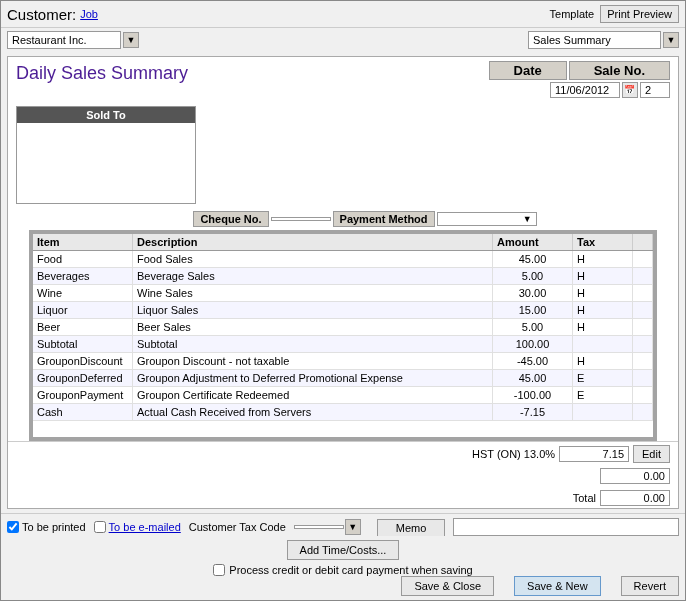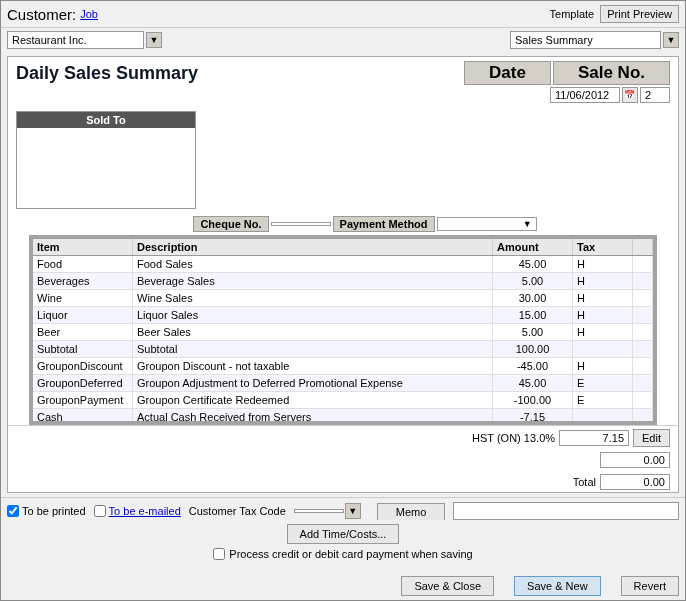--- a/index.html
+++ b/index.html
@@ -66,21 +66,21 @@
     .customer-dropdown {
       display: flex;
       align-items: center;
       gap: 2px;
     }
     .dropdown-box {
       background: white;
       border: 1px solid #999;
       padding: 2px 4px;
       font-size: 11px;
-      width: 137px;
+      width: 114px;
       display: flex;
       align-items: center;
       justify-content: space-between;
     }
     .dropdown-arrow {
       width: 16px;
       height: 16px;
       background: #d4d0c8;
       border: 1px solid #999;
       display: flex;
@@ -92,21 +92,21 @@
     .template-dropdown {
       display: flex;
       align-items: center;
       gap: 2px;
     }
     .template-box {
       background: white;
       border: 1px solid #999;
       padding: 2px 4px;
       font-size: 11px;
-      width: 151px;
+      width: 133px;
       display: flex;
       align-items: center;
       justify-content: space-between;
     }
     .content-area {
       flex: 1;
       background: white;
       margin: 4px 6px;
       border: 1px solid #aaa;
       display: flex;
@@ -115,22 +115,22 @@
     }
     .form-header {
       padding: 4px 8px;
       display: flex;
       justify-content: space-between;
       align-items: flex-start;
       background: white;
     }
     .form-title {
       font-size: 18px;
-      font-weight: bold;
-      color: #0f172a;
+      font-weight: normal;
+      color: #4c1d95;
       margin-top: 2px;
     }
     .date-saleno {
       display: flex;
       flex-direction: column;
       align-items: flex-end;
       gap: 2px;
     }
     .date-saleno-header {
       display: flex;
@@ -138,21 +138,21 @@
     }
     .date-saleno-values {
       display: flex;
       gap: 2px;
       align-items: center;
     }
     .field-header {
       background: #d4d0c8;
       border: 1px solid #999;
       padding: 1px 24px;
-      font-size: 17px;
+      font-size: 13px;
       font-weight: bold;
       min-width: 70px;
       text-align: center;
     }
     .field-value {
       background: white;
       border: 1px solid #999;
       padding: 1px 4px;
       font-size: 11px;
       min-width: 70px;
@@ -397,21 +397,21 @@
       padding: 3px 12px;
       font-size: 11px;
       cursor: pointer;
       text-align: right;
     }
     .bottom-row3 {
       display: flex;
       align-items: center;
       justify-content: center;
       gap: 4px;
-      margin-bottom: 16px;
+      margin-bottom: 0;
     }
     .process-checkbox {
       width: 12px;
       height: 12px;
     }
     .process-label {
       font-size: 11px;
     }
     .bottom-row4 {
       display: flex;

